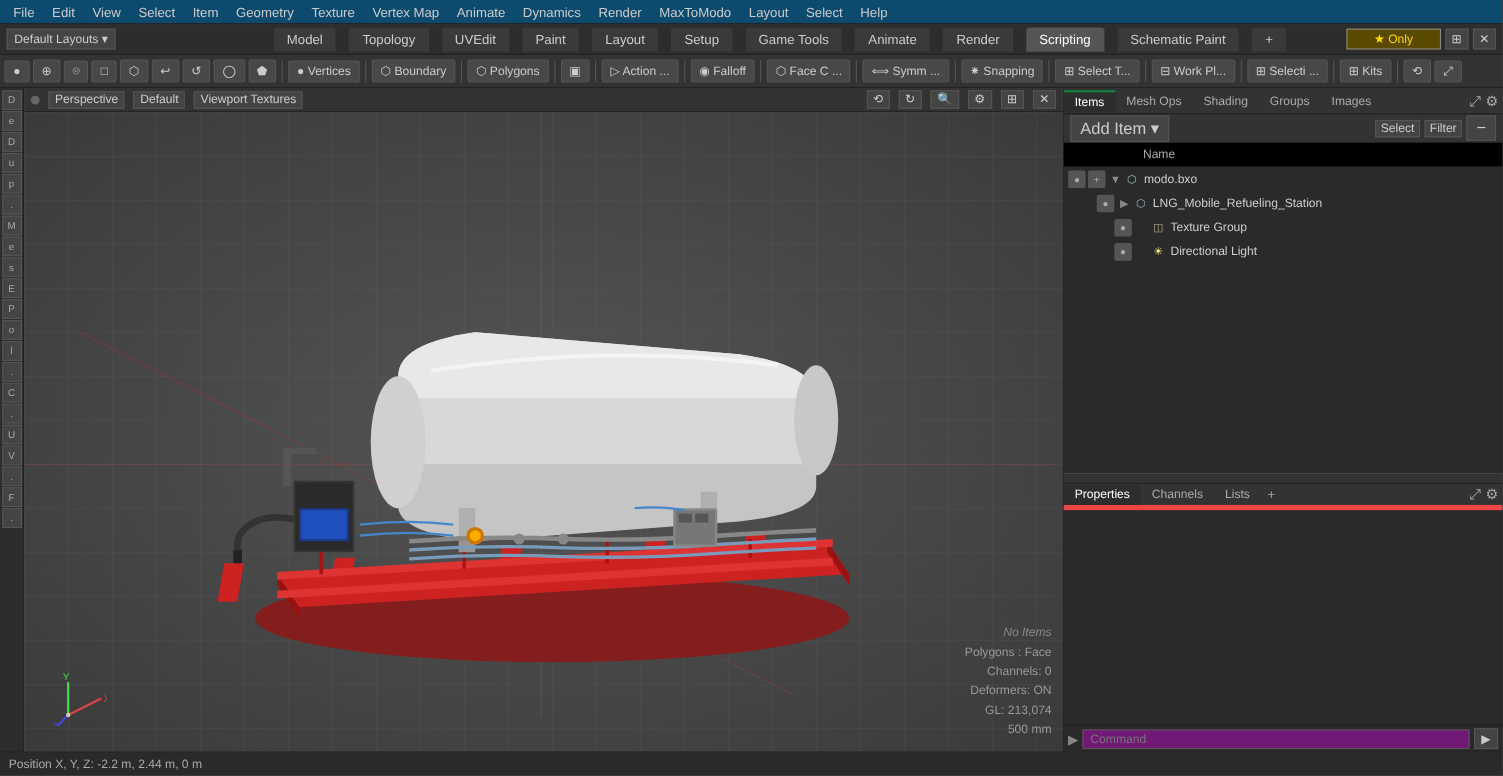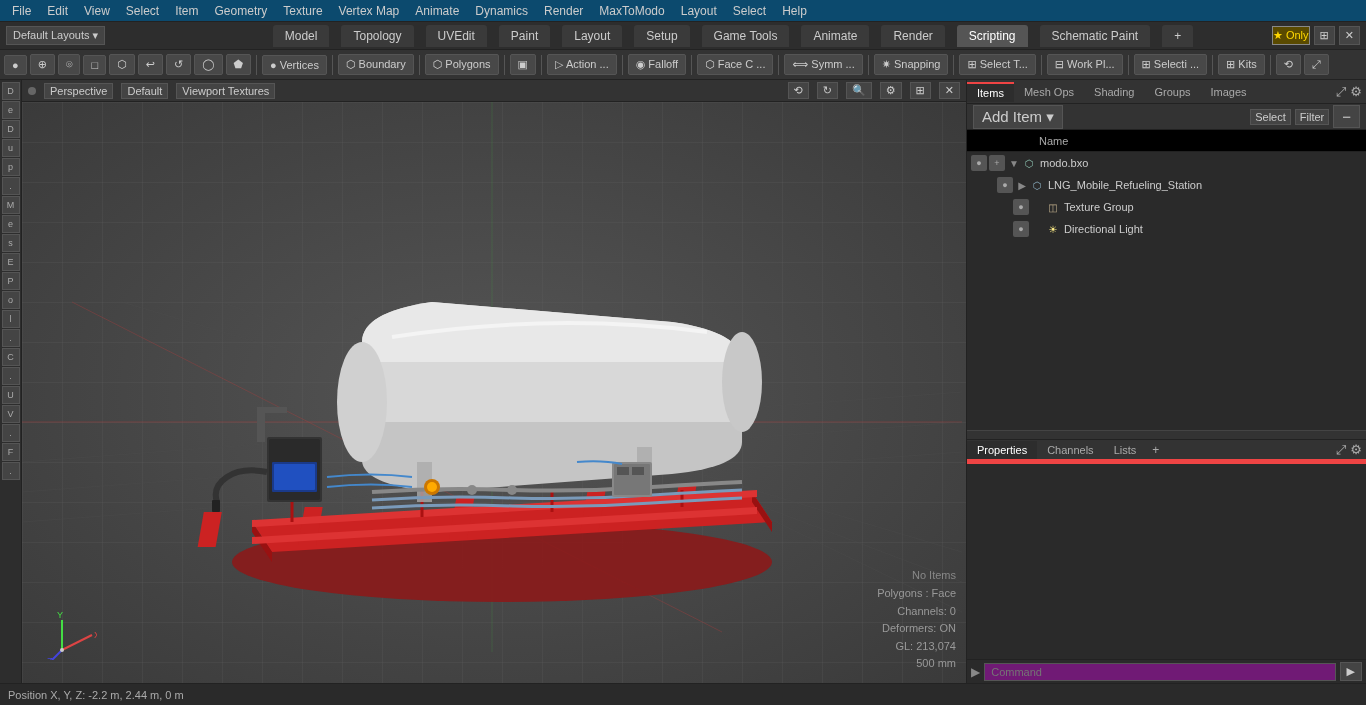--- a/index.html
+++ b/index.html
@@ -10,21 +10,21 @@
     .menu-item { padding: 2px 8px; color: #ccc; cursor: pointer; font-size: 12px; }
 
     
     #layout-bar { display: flex; align-items: center; background: #2d2d2d; height: 28px; border-bottom: 1px solid #222; }
     .layout-left { display: flex; align-items: center; padding: 0 6px; min-width: 200px; }
     .layout-dropdown { background: #444; border: 1px solid #555; color: #ccc; padding: 2px 6px; font-size: 11px; cursor: pointer; }
     .layout-tabs { display: flex; flex: 1; align-items: center; justify-content: center; gap: 12px; }
     .ltab { padding: 4px 12px; background: #3a3a3a; color: #ccc; cursor: pointer; font-size: 12px; border-radius: 3px 3px 0 0; }
     .ltab.active { background: #555; color: #fff; }
     .layout-right { display: flex; align-items: center; padding: 0 6px; gap: 4px; }
-    .star-btn { background: #5a4a00; border: 1px solid #888; color: #ffd700; padding: 2px 0; font-size: 11px; cursor: pointer; }
+    .star-btn { background: #5a4a00; border: 1px solid #888; color: #ffd700; padding: 2px 24px; font-size: 11px; cursor: pointer; }
     .icon-btn { background: #444; border: 1px solid #555; color: #ccc; padding: 2px 5px; cursor: pointer; font-size: 11px; }
 
     
     #tools-bar { display: flex; align-items: center; background: #333; height: 30px; border-bottom: 1px solid #222; padding: 0 4px; gap: 3px; }
     .tool-btn { background: #484848; border: 1px solid #555; color: #ccc; padding: 3px 7px; cursor: pointer; font-size: 11px; border-radius: 2px; white-space: nowrap; }
     .tool-sep { width: 1px; height: 20px; background: #555; margin: 0 2px; }
 
     
     #main { display: flex; height: calc(705px - 22px - 28px - 30px - 22px); }
 
@@ -49,36 +49,36 @@
         linear-gradient(90deg, rgba(100,100,100,0.2) 1px, transparent 1px);
       background-size: 40px 40px;
     }
 
     
     #model-svg { width: 630px; height: 380px; }
 
     
     #status-overlay { position: absolute; bottom: 10px; right: 10px; text-align: right; color: #999; font-size: 11px; line-height: 1.6; }
     .status-line { }
-    .no-items { color: #888; }
+    .no-items { color: #888; font-style: italic; }
 
     
     #axis-indicator { position: absolute; bottom: 20px; left: 25px; }
     #axis-indicator svg { width: 50px; height: 50px; }
 
     
     #position-bar { height: 22px; background: #2a2a2a; display: flex; align-items: center; padding: 0 8px; border-top: 1px solid #222; font-size: 11px; color: #aaa; }
 
     
     #right-panel { width: 400px; background: #2d2d2d; border-left: 1px solid #222; display: flex; flex-direction: column; }
 
     
     #right-tabs { display: flex; background: #333; border-bottom: 1px solid #222; height: 24px; align-items: center; }
     .rtab { padding: 3px 10px; cursor: pointer; font-size: 11px; color: #aaa; }
-    .rtab.active { background: #2d2d2d; color: #fff; border-top: 2px solid #ef4444; }
+    .rtab.active { background: #2d2d2d; color: #fff; border-top: 2px solid #15803d; }
     .rtab-right { margin-left: auto; display: flex; align-items: center; gap: 4px; padding: 0 4px; }
     .rtab-icon { cursor: pointer; color: #aaa; font-size: 13px; }
 
     
     #items-header { display: flex; align-items: center; background: #333; height: 26px; padding: 0 6px; gap: 4px; border-bottom: 1px solid #222; }
     .items-btn { background: #444; border: 1px solid #555; color: #ccc; padding: 2px 8px; cursor: pointer; font-size: 15px; }
     .items-sep { flex: 1; }
     .items-select { background: #444; border: 1px solid #555; color: #ccc; padding: 1px 4px; cursor: pointer; font-size: 11px; }
     .items-filter { background: #444; border: 1px solid #555; color: #ccc; padding: 1px 4px; cursor: pointer; font-size: 11px; }
 

